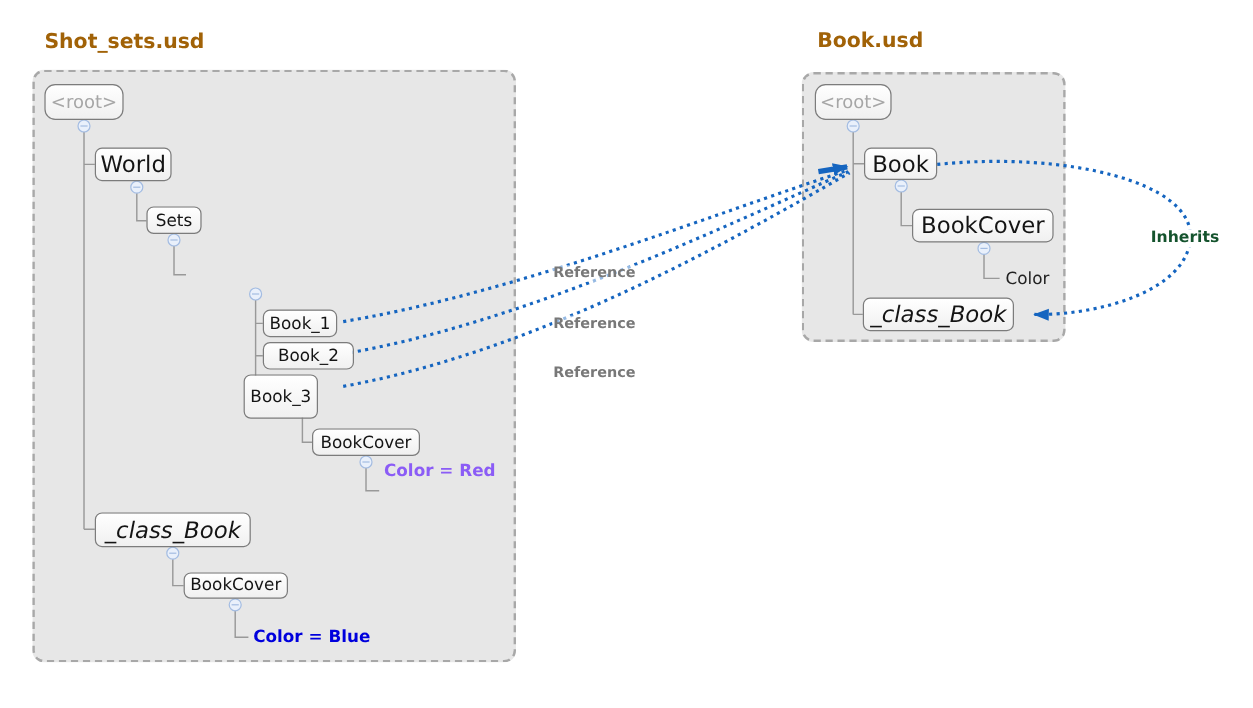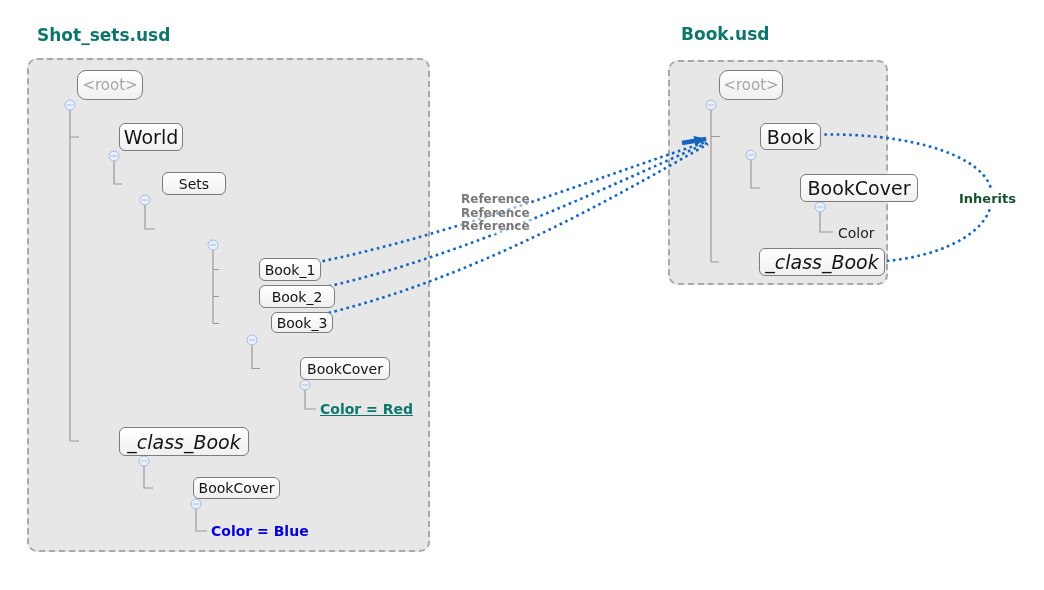--- a/index.html
+++ b/index.html
@@ -2,36 +2,36 @@
 <html><head>
 <meta charset="utf-8">
 <style>
   html,body{margin:0;padding:0;background:#ffffff;}
   #canvas{position:relative;width:1044px;height:590px;background:#ffffff;
           font-family:"DejaVu Sans","Liberation Sans",sans-serif;overflow:hidden;}
   .panel{position:absolute;border:2px dashed #a8a8a8;border-radius:10px;
          background:#e7e7e7;z-index:1;box-sizing:border-box;}
   #panel-left{left:27px;top:58px;width:403px;height:494px;}
   #panel-right{left:668px;top:60px;width:220px;height:225px;}
-  .file-title{position:absolute;font-weight:bold;font-size:17px;color:#0f766e;z-index:3;white-space:nowrap;}
+  .file-title{position:absolute;font-weight:bold;font-size:17px;color:#a16207;z-index:3;white-space:nowrap;}
   #title-left{left:37px;top:25px;}
   #title-right{left:681px;top:24px;}
   #wires{position:absolute;left:0;top:0;z-index:2;}
   .node{position:absolute;display:flex;align-items:center;justify-content:center;
         background:linear-gradient(#ffffff,#f0f0f0);border:1px solid #7c7c7c;
-        border-radius:6px;color:#141414;z-index:3;box-sizing:border-box;white-space:nowrap;margin-left:40px;}
+        border-radius:6px;color:#141414;z-index:3;box-sizing:border-box;white-space:nowrap;}
   .node.lg{font-size:19px;}
   .node.sm{font-size:14px;}
   .node.root{border-radius:9px;font-size:15px;color:#a6a6a6;}
   .node.it{font-style:italic;}
   .attr{position:absolute;font-weight:bold;font-size:14px;z-index:3;white-space:nowrap;}
   .attr-plain{position:absolute;font-size:14px;color:#222222;z-index:3;white-space:nowrap;}
   #ref-labels{position:absolute;left:460px;top:193px;z-index:3;font-size:12px;
               font-weight:bold;line-height:13.5px;}
-  #ref-labels div{background:rgba(255,255,255,0.55);padding:0 1px;}
+  #ref-labels div{background:rgba(255,255,255,0.55);padding:0 1px;margin-top:28px;}
   #inherits-label{position:absolute;left:957px;top:191px;font-size:13px;font-weight:bold;
                   background:#ffffff;padding:0 2px;z-index:3;}
 </style>
 </head>
 <body>
 
 <div id="canvas">
 
   <div class="panel" id="panel-left"></div>
   <div class="panel" id="panel-right"></div>
@@ -113,29 +113,29 @@
         </g>
       <g>
           <circle cx="820" cy="207" r="5"></circle>
           <line x1="817" y1="207" x2="823" y2="207"></line>
         </g>
     </g>
   </svg>
 
   <div class="node root" style="left:37px;top:70px;width:66px;height:30px">&lt;root&gt;</div>
   <div class="node lg" style="left:79px;top:123px;width:64px;height:28px">World</div>
-  <div class="node sm" style="left:122px;top:172px;width:64px;height:23px">Sets</div>
+  <div class="node sm" style="left:122px;top:172px;width:46px;height:23px">Sets</div>
   <div class="node sm" style="left:219px;top:258px;width:62px;height:23px">Book_1</div>
   <div class="node sm" style="left:219px;top:285px;width:76px;height:23px">Book_2</div>
-  <div class="node sm" style="left:231px;top:312px;width:62px;height:21px">Book_3</div>
+  <div class="node sm" style="left:203px;top:312px;width:62px;height:37px">Book_3</div>
   <div class="node sm" style="left:260px;top:357px;width:90px;height:23px">BookCover</div>
   <div class="node lg it" style="left:79px;top:427px;width:130px;height:29px">_class_Book</div>
   <div class="node sm" style="left:153px;top:477px;width:87px;height:22px">BookCover</div>
 
-  <div class="attr" style="left: 320px; top: 401px; color: #0f766e; text-decoration: underline;">Color = Red</div>
+  <div class="attr" style="left: 320px; top: 385px; color: #8b5cf6;">Color = Red</div>
   <div class="attr" style="left: 211px; top: 523px; color: rgb(0, 0, 221); text-align: center;">Color = Blue</div>
 
   <div class="node root" style="left:679px;top:70px;width:64px;height:30px">&lt;root&gt;</div>
   <div class="node lg" style="left:720px;top:123px;width:61px;height:27px">Book</div>
   <div class="node lg" style="left:760px;top:174px;width:118px;height:28px">BookCover</div>
   <div class="node lg it" style="left:719px;top:248px;width:126px;height:28px">_class_Book</div>
   <div class="attr-plain" style="left:838px;top:225px">Color</div>
 
   <div id="ref-labels" style="color: rgb(120, 120, 120);">
     <div>Reference</div>

